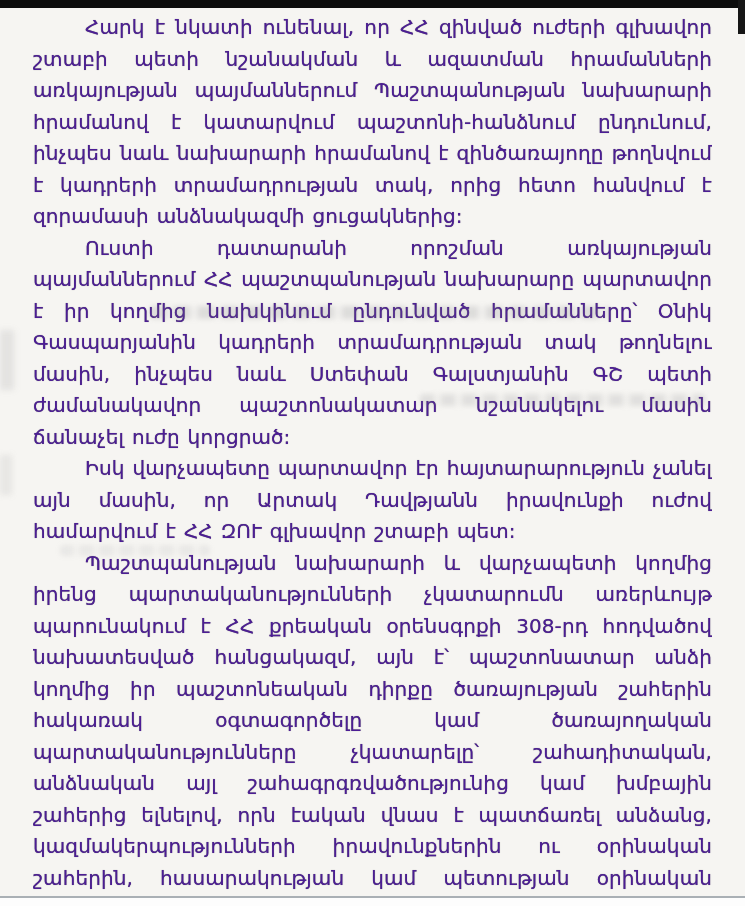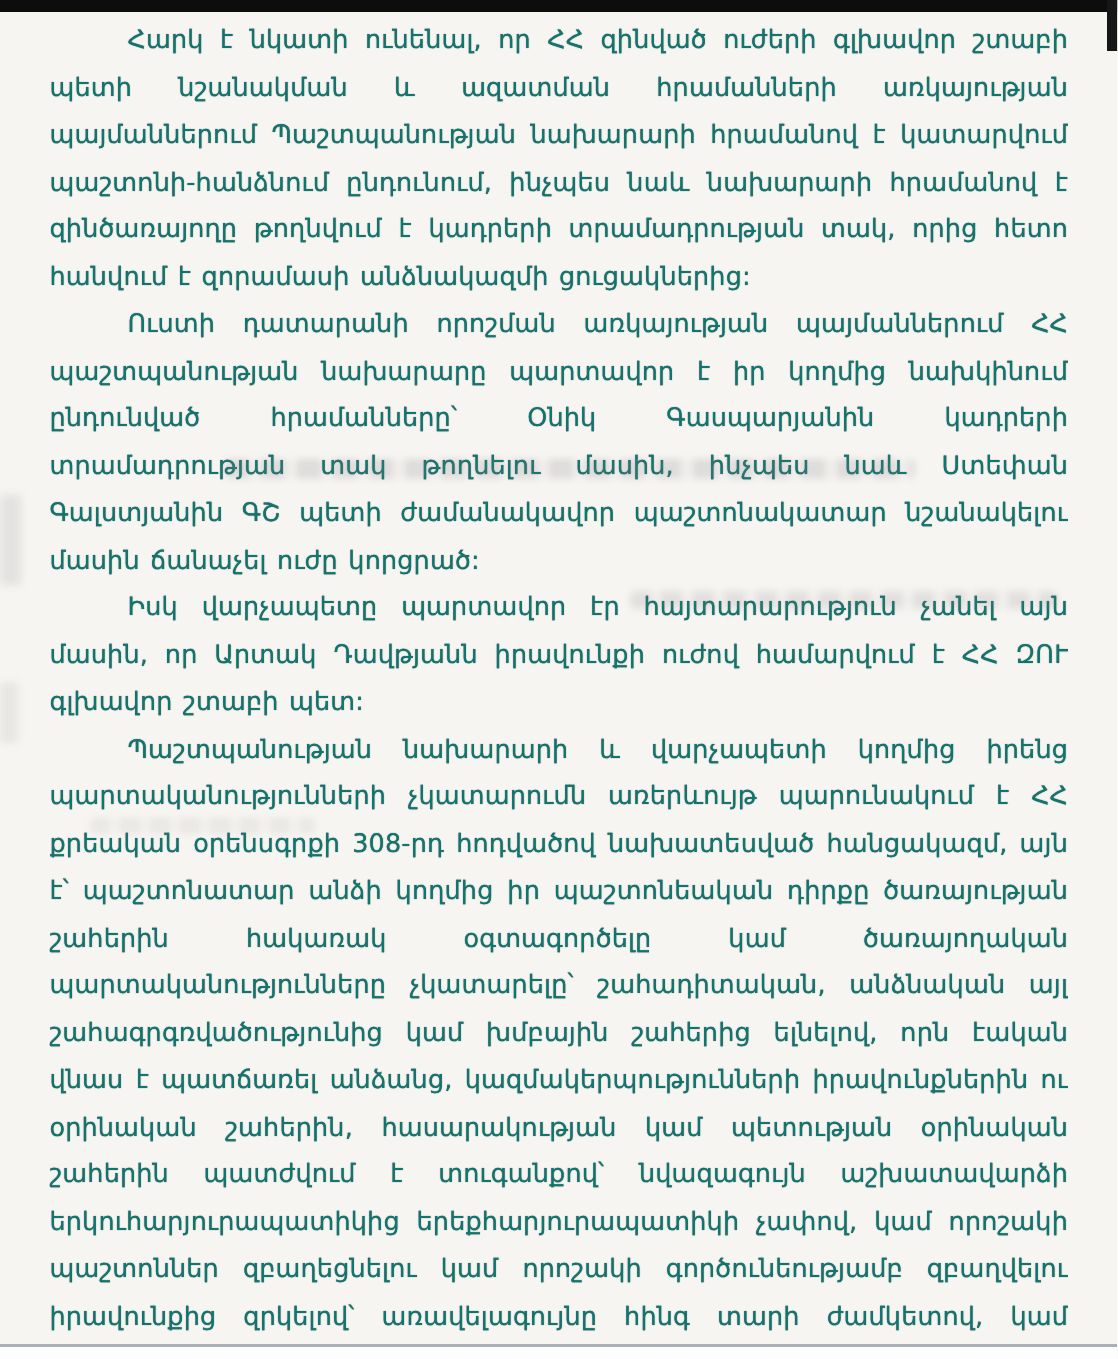--- a/index.html
+++ b/index.html
@@ -45,23 +45,23 @@
   .content {
     position: absolute;
     top: 12px;
     left: 33px;
     width: 679px;
     height: 884px;
     overflow: hidden;
   }
   .content p {
     margin: 0;
-    font-size: 17px;
+    font-size: 20px;
     line-height: 31.5px;
-    color: #0f766e;
+    color: #4c1d95;
     text-align: justify;
     text-indent: 52px;
     word-spacing: 1.5px;
     letter-spacing: 0.1px;
     text-shadow: 0 0 0.7px rgba(62,62,66,0.85);
   }
   
   .ghost {
     position: absolute;
     pointer-events: none;

